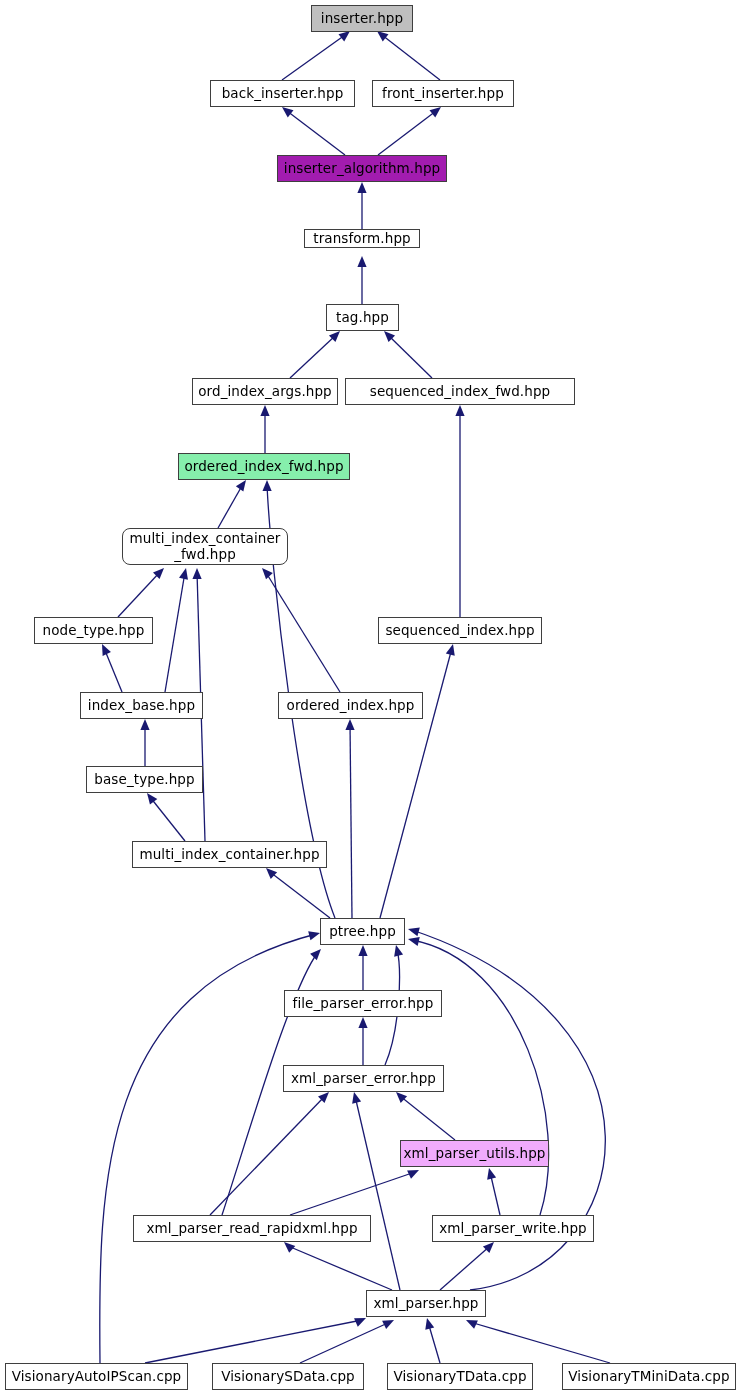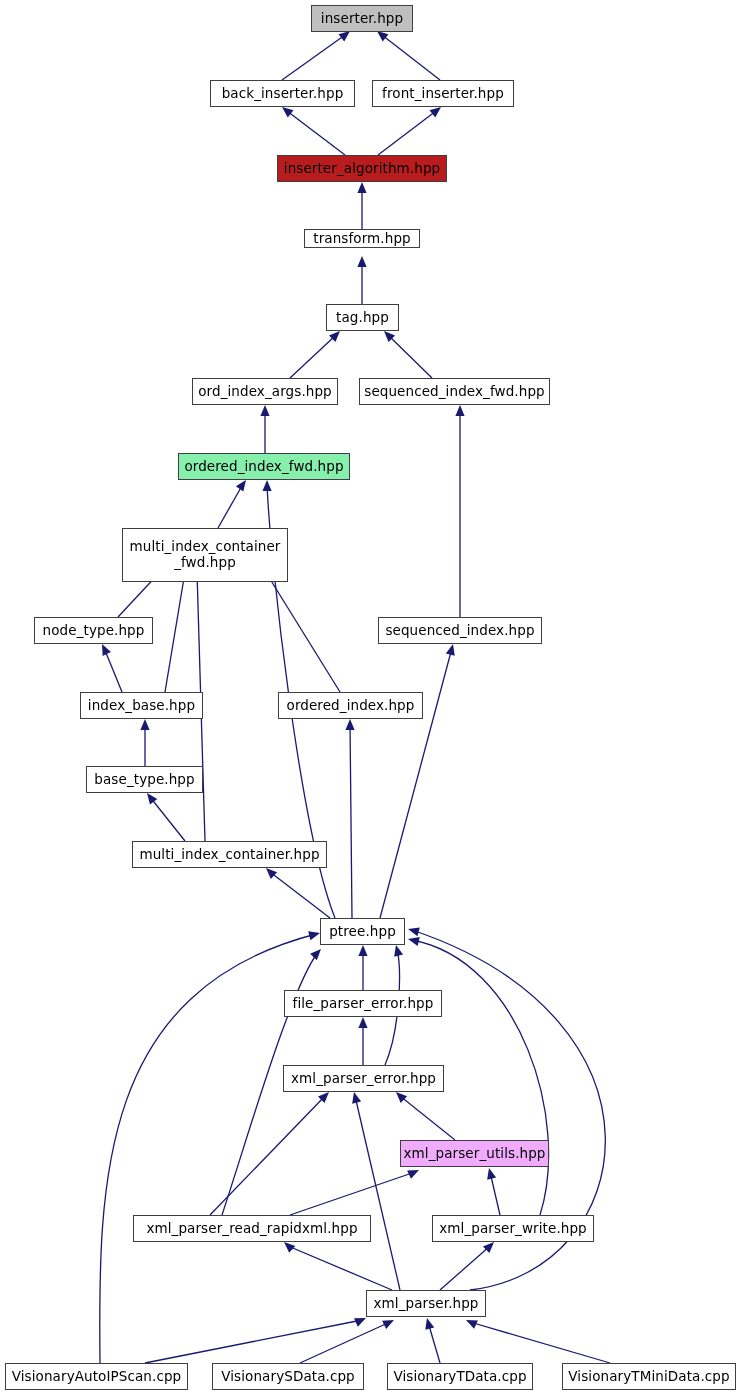--- a/index.html
+++ b/index.html
@@ -130,27 +130,27 @@
       <path d="M 440 1363 L 428 1322" fill="none" stroke="#191970" stroke-width="1.3"></path>
       <polygon points="427,1318 434.20445237838464,1327.5003087280145 425.29671695401566,1329.8007977215636" fill="#191970"></polygon>
       <path d="M 610 1363 L 470 1322" fill="none" stroke="#191970" stroke-width="1.3"></path>
       <polygon points="466,1320 477.915792028301,1320.4170135948352 474.0716861304744,1328.7754135521413" fill="#191970"></polygon>
     </svg>
 
   <div id="node-layer">
       <div class="node highlight" style="left: 311px; top: 5px; width: 102px; height: 27px; border-color: rgb(63, 63, 63); background: rgb(191, 191, 191);">inserter.hpp</div>
       <div class="node" style="left: 210px; top: 80px; width: 145px; height: 27px; border-color: rgb(63, 63, 63); background: rgb(255, 255, 255);">back_inserter.hpp</div>
       <div class="node" style="left: 372px; top: 80px; width: 142px; height: 27px; border-color: rgb(63, 63, 63); background: rgb(255, 255, 255);">front_inserter.hpp</div>
-      <div class="node" style="left: 277px; top: 155px; width: 170px; height: 27px; border-color: rgb(63, 63, 63); background: #b91c1c;">inserter_algorithm.hpp</div>
+      <div class="node" style="left: 277px; top: 155px; width: 170px; height: 27px; border-color: rgb(63, 63, 63); background: #a21caf;">inserter_algorithm.hpp</div>
       <div class="node" style="left: 304px; top: 229px; width: 116px; height: 19px; border-color: rgb(63, 63, 63); background: rgb(255, 255, 255);">transform.hpp</div>
       <div class="node" style="left: 326px; top: 304px; width: 73px; height: 27px; border-color: rgb(63, 63, 63); background: rgb(255, 255, 255);">tag.hpp</div>
       <div class="node" style="left: 192px; top: 378px; width: 146px; height: 27px; border-color: rgb(63, 63, 63); background: rgb(255, 255, 255);">ord_index_args.hpp</div>
-      <div class="node" style="left: 359px; top: 378px; width: 191px; height: 27px; border-color: rgb(63, 63, 63); background: rgb(255, 255, 255);">sequenced_index_fwd.hpp</div>
+      <div class="node" style="left: 345px; top: 378px; width: 230px; height: 27px; border-color: rgb(63, 63, 63); background: rgb(255, 255, 255);">sequenced_index_fwd.hpp</div>
       <div class="node" style="left: 178px; top: 453px; width: 172px; height: 27px; border-color: rgb(63, 63, 63); background: #86efac;">ordered_index_fwd.hpp</div>
-      <div class="node two-line" style="left: 122px; top: 528px; width: 166px; height: 54px; border-color: rgb(63, 63, 63); background: rgb(255, 255, 255);">multi_index_container
+      <div class="node two-line" style="left: 122px; top: 528px; width: 166px; height: 37px; border-color: rgb(63, 63, 63); background: rgb(255, 255, 255); border-radius: 8px;">multi_index_container
 _fwd.hpp</div>
       <div class="node" style="left: 34px; top: 617px; width: 119px; height: 27px; border-color: rgb(63, 63, 63); background: rgb(255, 255, 255);">node_type.hpp</div>
       <div class="node" style="left: 378px; top: 617px; width: 164px; height: 27px; border-color: rgb(63, 63, 63); background: rgb(255, 255, 255);">sequenced_index.hpp</div>
       <div class="node" style="left: 80px; top: 692px; width: 123px; height: 27px; border-color: rgb(63, 63, 63); background: rgb(255, 255, 255);">index_base.hpp</div>
       <div class="node" style="left: 278px; top: 692px; width: 145px; height: 27px; border-color: rgb(63, 63, 63); background: rgb(255, 255, 255);">ordered_index.hpp</div>
       <div class="node" style="left: 86px; top: 766px; width: 117px; height: 27px; border-color: rgb(63, 63, 63); background: rgb(255, 255, 255);">base_type.hpp</div>
       <div class="node" style="left: 132px; top: 841px; width: 195px; height: 27px; border-color: rgb(63, 63, 63); background: rgb(255, 255, 255);">multi_index_container.hpp</div>
       <div class="node" style="left: 320px; top: 918px; width: 85px; height: 27px; border-color: rgb(63, 63, 63); background: rgb(255, 255, 255);">ptree.hpp</div>
       <div class="node" style="left: 284px; top: 990px; width: 158px; height: 27px; border-color: rgb(63, 63, 63); background: rgb(255, 255, 255);">file_parser_error.hpp</div>
       <div class="node" style="left: 283px; top: 1065px; width: 161px; height: 27px; border-color: rgb(63, 63, 63); background: rgb(255, 255, 255);">xml_parser_error.hpp</div>

